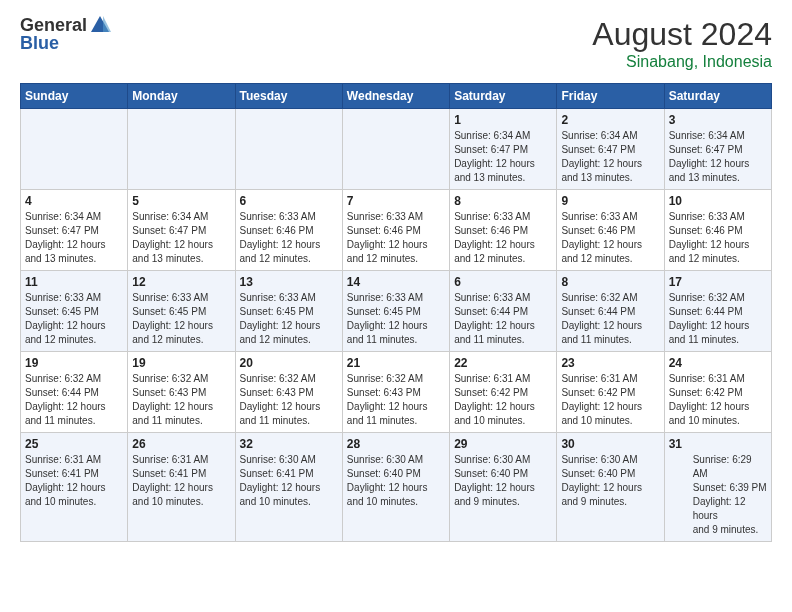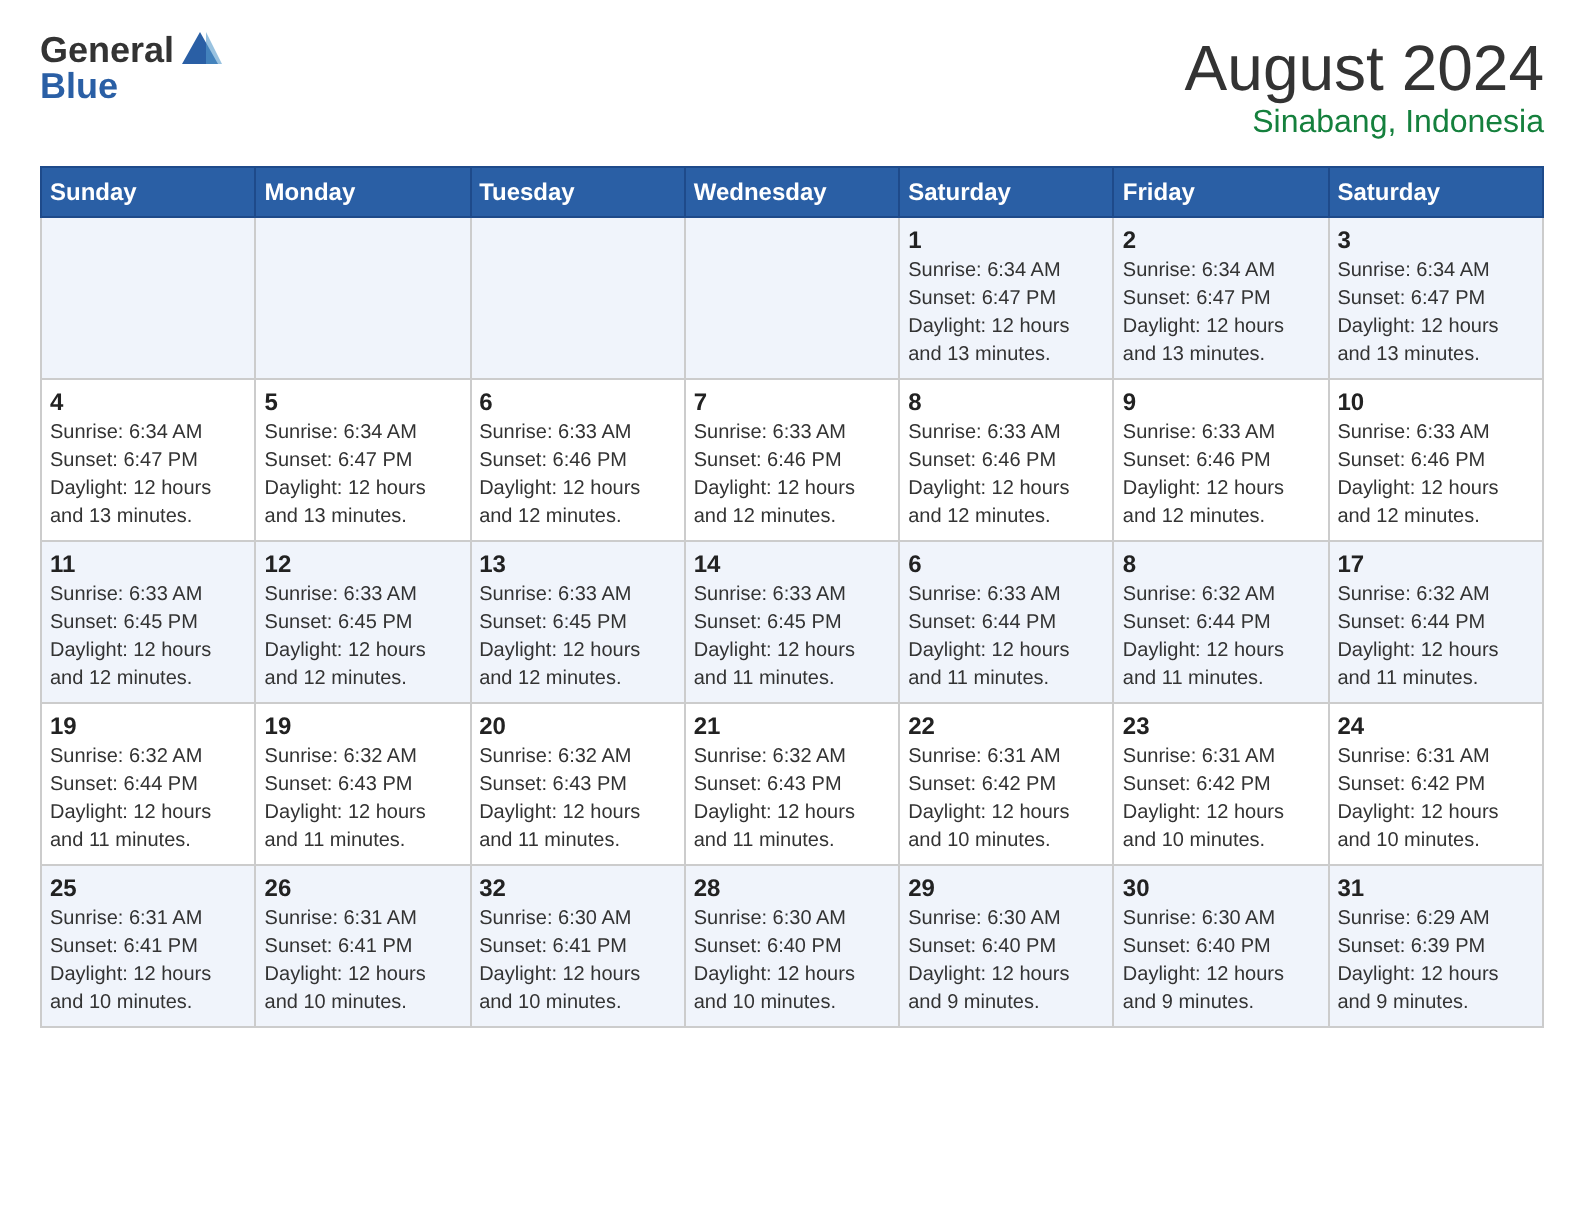--- a/index.html
+++ b/index.html
@@ -331,21 +331,21 @@
           </td>
           <td>
             <div class="day-number">30</div>
             <div class="day-info" style="white-space: pre-line;">Sunrise: 6:30 AM
 Sunset: 6:40 PM
 Daylight: 12 hours
 and 9 minutes.</div>
           </td>
           <td>
             <div class="day-number">31</div>
-            <div class="day-info" style="white-space: pre-line;">Sunrise: 6:29 AM
+            <div class="day-info" style="white-space: pre-line; margin-left: 24px;">Sunrise: 6:29 AM
 Sunset: 6:39 PM
 Daylight: 12 hours
 and 9 minutes.</div>
           </td>
         </tr>
       </tbody>
   </table>
 </div>
 
 </body></html>

